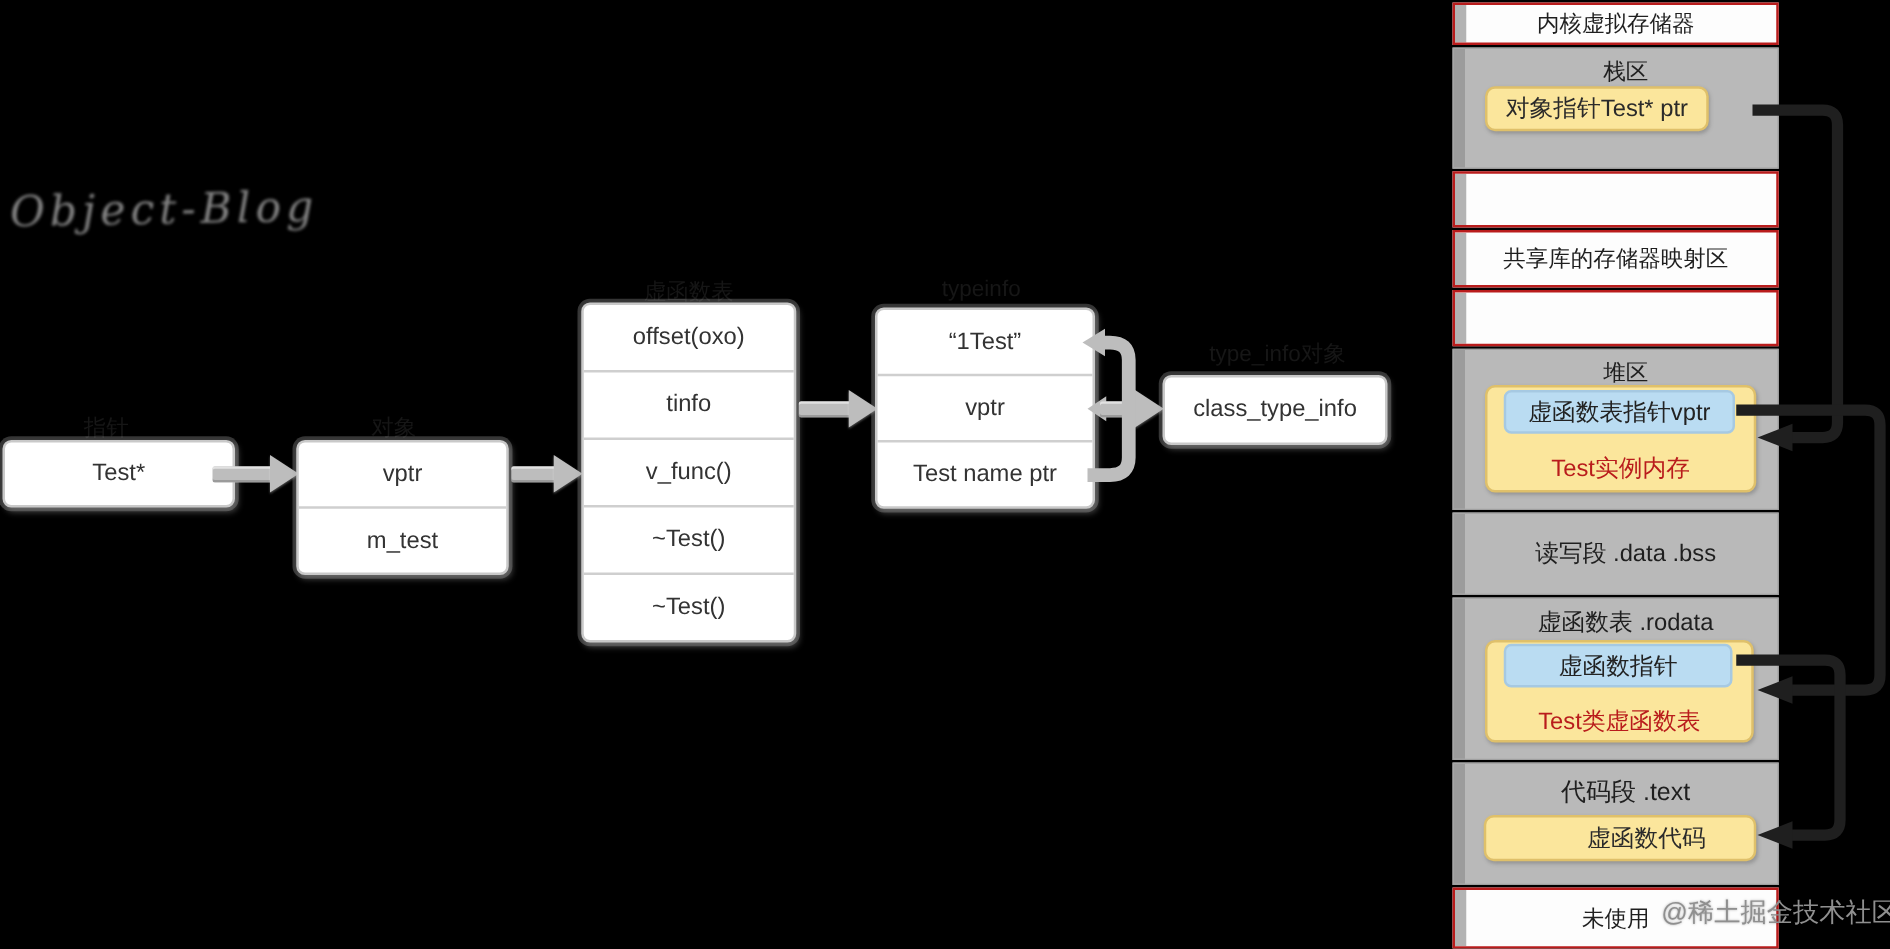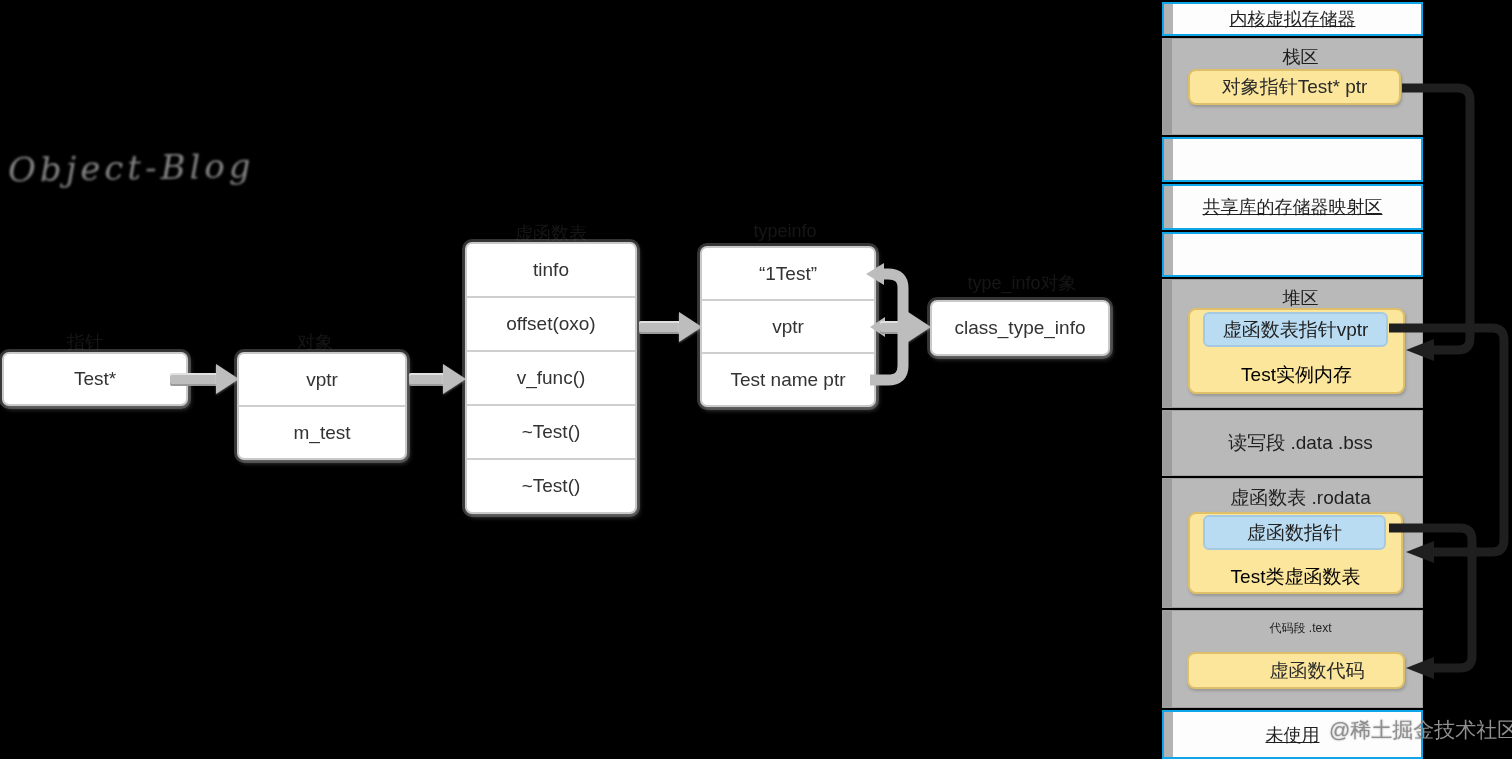--- a/index.html
+++ b/index.html
@@ -33,42 +33,41 @@
     border-left:23px solid #bdbdbd; filter:drop-shadow(0 1px 1px rgba(255,255,255,.35));
   }
   .ghead-left {
     position:absolute; width:0; height:0;
     border-top:10px solid transparent; border-bottom:10px solid transparent;
     border-right:15px solid #bdbdbd;
   }
   
   .sec { position:absolute; left:1162px; width:261px; color:#1f1f1f; }
   .sec-white {
-    background:#fdfdfd; border:2px solid #0ea5e9;
+    background:#fdfdfd; border:2px solid #b91c1c;
     box-shadow:inset 9px 0 0 #b3b3b3;
-    text-decoration:underline;
   }
   .sec-gray {
     background:#b9b9b9; border:1px solid #a0a0a0;
     box-shadow:inset 9px 0 0 #9c9c9c;
     padding-left:16px;
   }
   .sec-title { text-align:center; font-size:18px; padding-top:6px; }
   .sec-center { display:flex; align-items:center; justify-content:center; font-size:18px; }
   .ybox {
     position:absolute; background:#fbe69c; border:2px solid #dfc06a; border-radius:8px;
     color:#2a2a2a; font-size:19px; display:flex; align-items:center; justify-content:center;
     box-shadow:1px 2px 3px rgba(90,90,90,.35);
   }
   .ybox-tall { flex-direction:column; justify-content:flex-start; }
   .bbox {
     position:absolute; background:#badcf2; border:2px solid #a6c9e2; border-radius:6px;
     color:#222; font-size:19px; display:flex; align-items:center; justify-content:center;
   }
-  .ylabel { position:absolute; left:0; right:0; text-align:center; font-size:19px; color:#000000; }
+  .ylabel { position:absolute; left:0; right:0; text-align:center; font-size:19px; color:#b91c1c; }
   
   #signature {
     position:absolute; left:8px; top:146px; width:440px;
     font-family:"DejaVu Serif","Liberation Serif",serif; font-style:italic;
     font-size:34px; letter-spacing:4px; color:#9a9a9a; filter:blur(1.3px);
     transform:rotate(-1deg); opacity:.85;
   }
   #juejin-watermark {
     position:absolute; left:1329px; top:716px; font-size:21px; color:#8f8f8f;
     white-space:nowrap; text-shadow:0 0 2px rgba(0,0,0,.35);
@@ -97,22 +96,22 @@
 
   <div class="fbox" style="left:237px; top:352px; width:170px; height:108px;">
     <div class="row">vptr</div>
     <div class="row">m_test</div>
   </div>
 
   <div class="gbar" style="left:409px; top:373px; width:38px;"></div>
   <div class="ghead" style="left:443px; top:364px;"></div>
 
   <div class="fbox" style="left:465px; top:242px; width:172px; height:272px;">
+    <div class="row">offset(oxo)</div>
     <div class="row">tinfo</div>
-    <div class="row">offset(oxo)</div>
     <div class="row">v_func()</div>
     <div class="row">~Test()</div>
     <div class="row">~Test()</div>
   </div>
 
   <div class="gbar" style="left:639px; top:321px; width:42px;"></div>
   <div class="ghead" style="left:679px; top:312px;"></div>
 
   <div class="fbox" style="left:700px; top:246px; width:176px; height:161px;">
     <div class="row">“1Test”</div>
@@ -131,21 +130,21 @@
 
   <div class="fbox" style="left:930px; top:300px; width:180px; height:56px;text-align:right;">
     <div class="row">class_type_info</div>
   </div>
 
   <div class="sec sec-white sec-center" style="top:2px; height:34px;">内核虚拟存储器</div>
 
   <div class="sec sec-gray" style="top:38px; height:97px;">
     <div class="sec-title">栈区</div>
   </div>
-  <div class="ybox" style="left:1188px; top:69px; width:213px; height:36px;">对象指针Test* ptr</div>
+  <div class="ybox" style="left:1188px; top:69px; width:179px; height:36px;">对象指针Test* ptr</div>
 
   <div class="sec sec-white" style="top:137px; height:45px;"></div>
 
   <div class="sec sec-white sec-center" style="top:184px; height:46px;">共享库的存储器映射区</div>
 
   <div class="sec sec-white" style="top:232px; height:45px;"></div>
 
   <div class="sec sec-gray" style="top:279px; height:129px;">
     <div class="sec-title">堆区</div>
   </div>
@@ -158,21 +157,21 @@
 
   <div class="sec sec-gray" style="top:478px; height:130px;">
     <div class="sec-title" style="font-size:19px;">虚函数表 .rodata</div>
   </div>
   <div class="ybox ybox-tall" style="left:1188px; top:512px; width:215px; height:82px;">
     <div class="bbox" style="left:13px; top:1px; width:183px; height:35px;">虚函数指针</div>
     <div class="ylabel" style="top:50px;">Test类虚函数表</div>
   </div>
 
   <div class="sec sec-gray" style="top:610px; height:98px;">
-    <div class="sec-title" style="font-size:12px; padding-top:9px;">代码段 .text</div>
+    <div class="sec-title" style="font-size:20px; padding-top:9px;">代码段 .text</div>
   </div>
   <div class="ybox" style="left:1187px; top:652px; width:218px; height:37px;padding-left:42px;">虚函数代码</div>
 
   <div class="sec sec-white sec-center" style="top:710px; height:49px;">未使用</div>
 
   <svg class="overlay" width="1512" height="759">
     <path d="M1402 88 H1458 Q1470 88 1470 100 V338 Q1470 350 1458 350 H1432" fill="none" stroke="#1f1f1f" stroke-width="9"></path>
     <polygon points="1434,339 1434,361 1406,350" fill="#1f1f1f"></polygon>
 
     <path d="M1389 328 H1492 Q1504 328 1504 340 V540 Q1504 552 1492 552 H1432" fill="none" stroke="#1f1f1f" stroke-width="9"></path>

